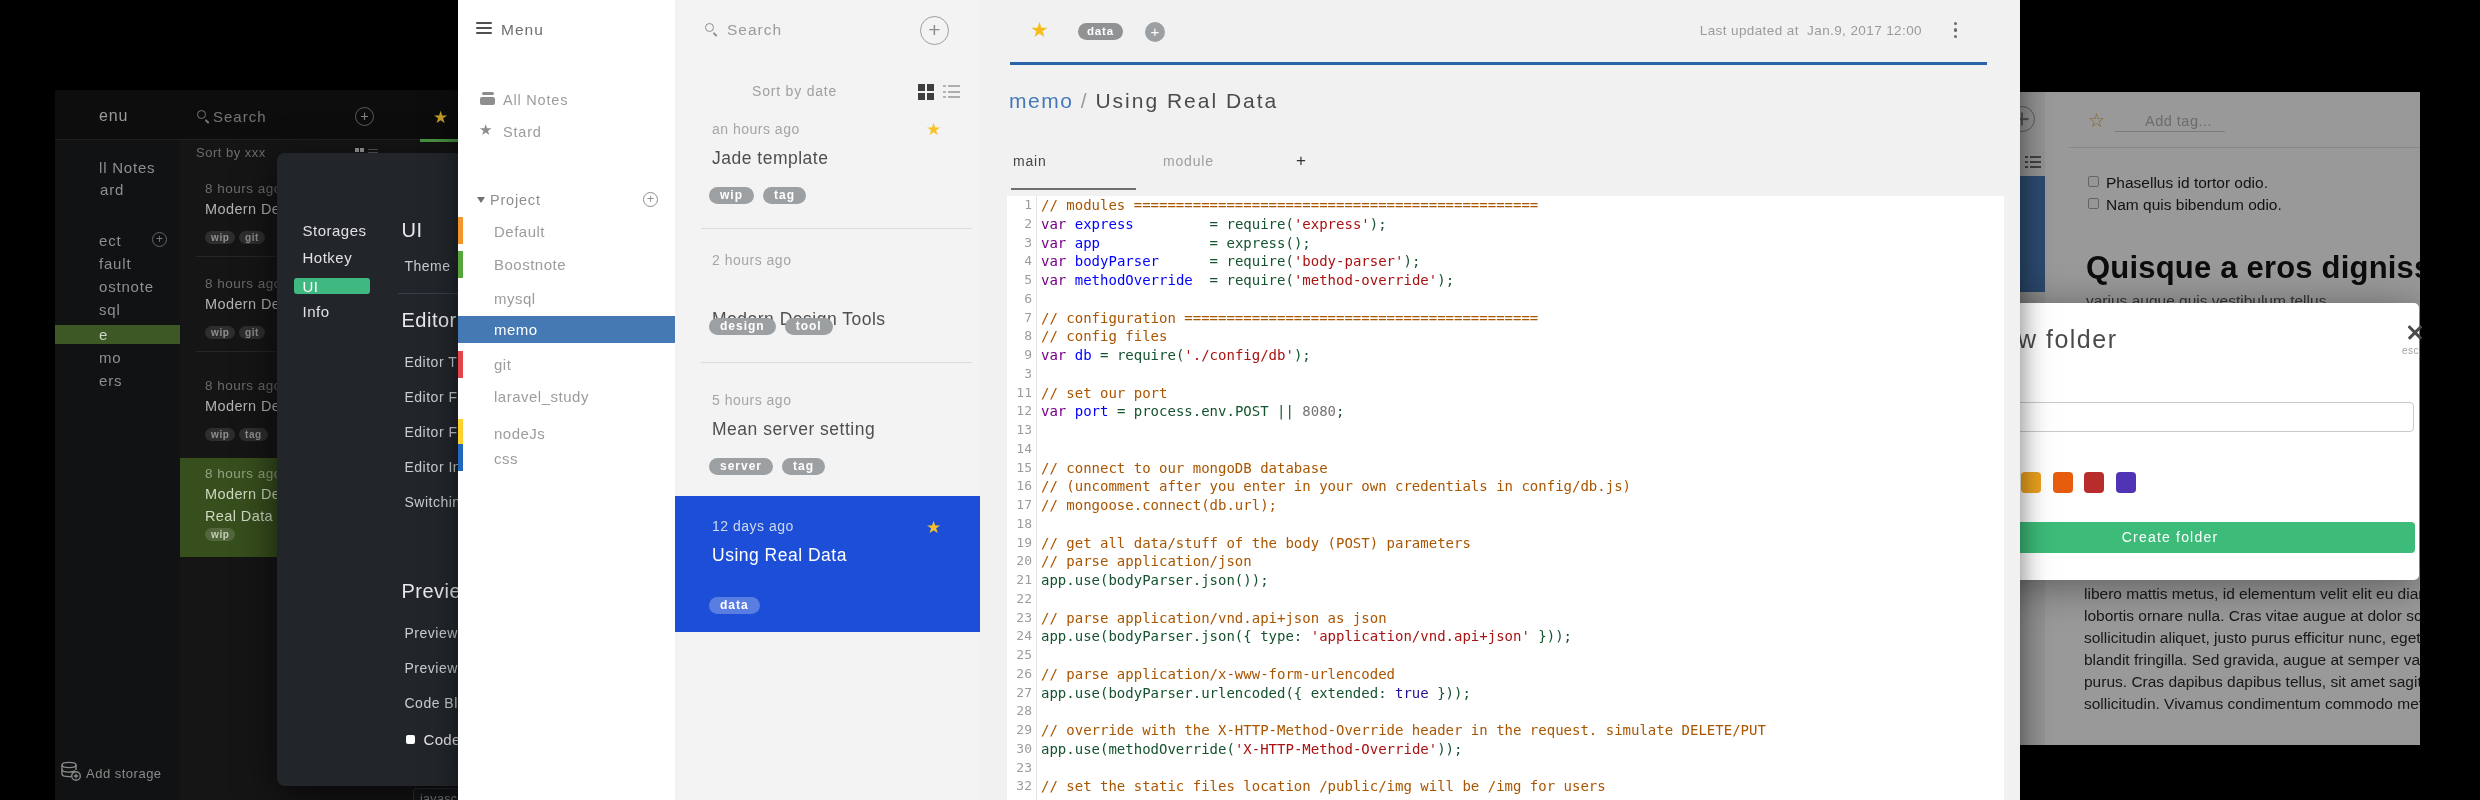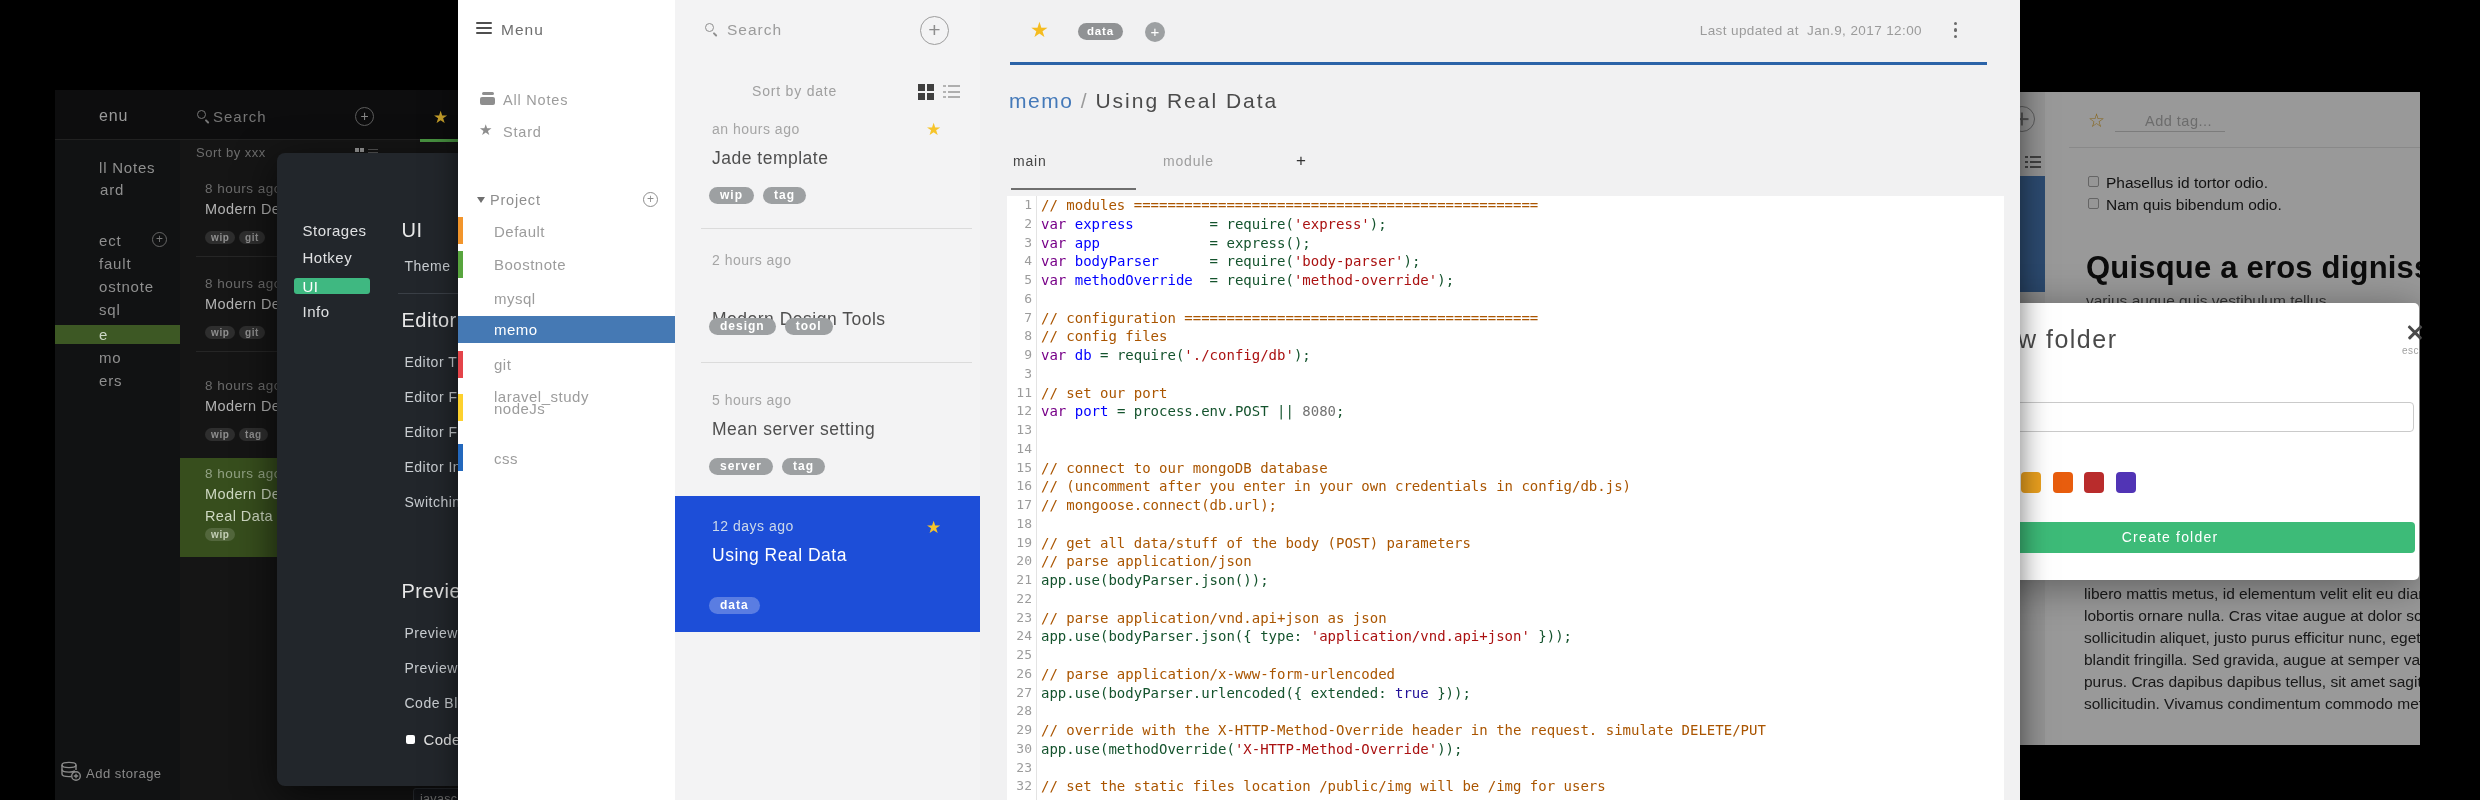--- a/index.html
+++ b/index.html
@@ -285,21 +285,21 @@
       <div class="folder sel" style="top: 315.5px;">
         <div class="nm">memo</div>
       </div>
       <div class="folder" style="top: 350.5px;">
         <div class="bar" style="background: rgb(228, 68, 74);"></div>
         <div class="nm">git</div>
       </div>
       <div class="folder" style="top: 382px;">
         <div class="nm">laravel_study</div>
       </div>
-      <div class="folder" style="top: 394px; padding-left: 24px;">
+      <div class="folder" style="top: 419px; padding-left: 24px;">
         <div class="bar" style="background: rgb(253, 209, 46);"></div>
         <div class="nm">nodeJs</div>
       </div>
       <div class="folder" style="top: 444px;">
         <div class="bar" style="background: rgb(35, 104, 189);"></div>
         <div class="nm">css</div>
       </div>
     </div>
 
   <div class="abs mag lt-search-icon">

